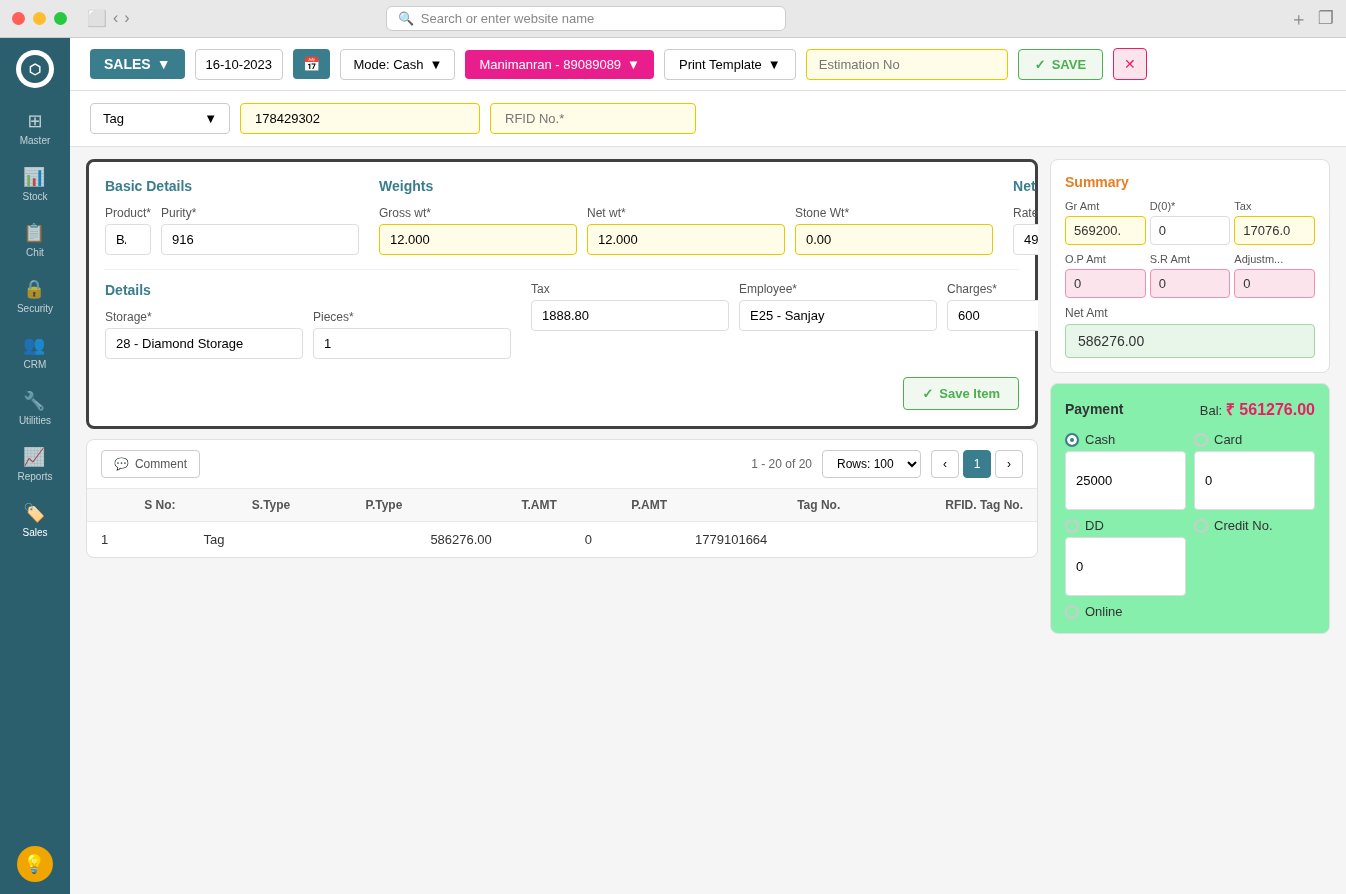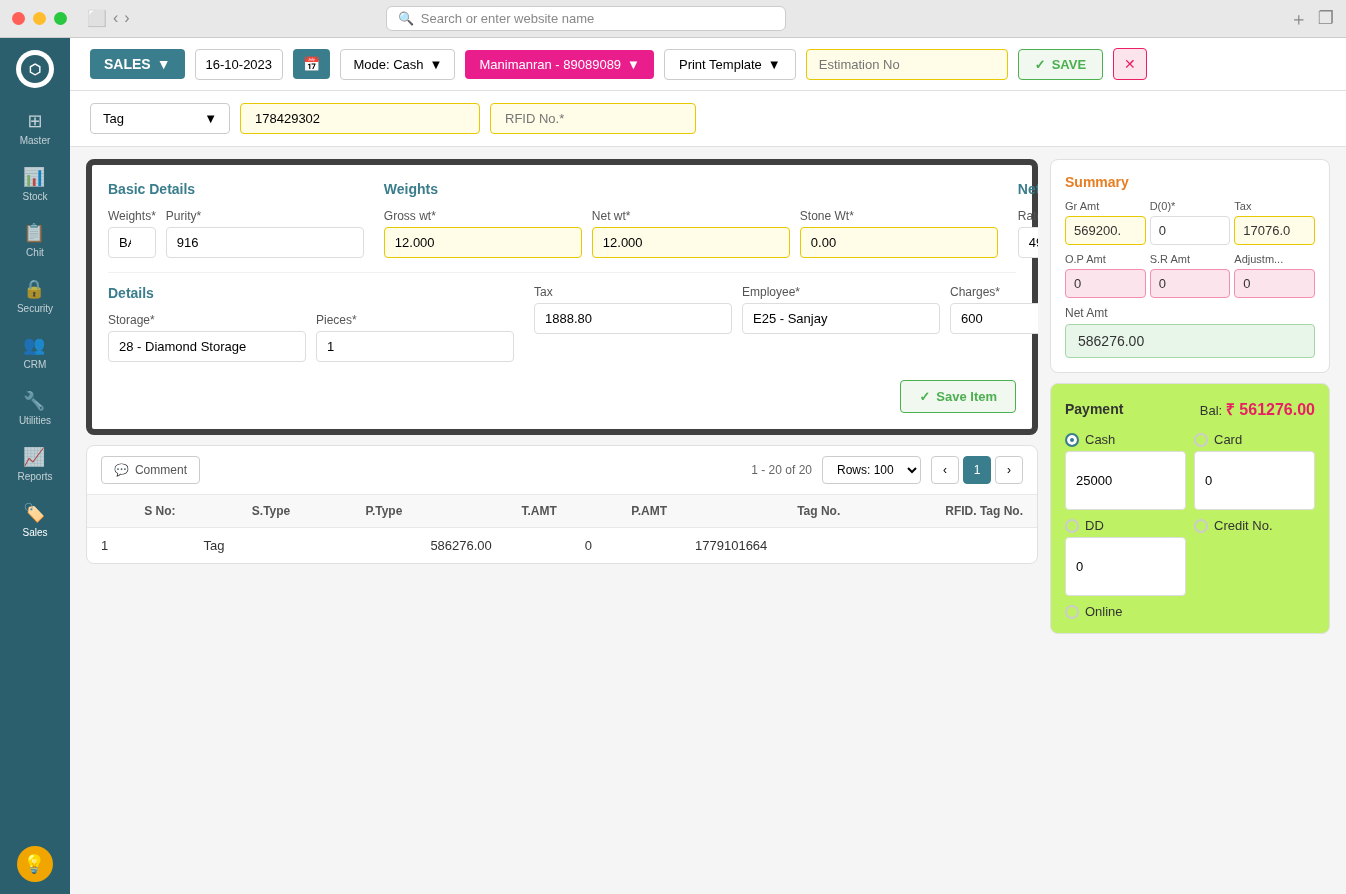--- a/index.html
+++ b/index.html
@@ -50,21 +50,21 @@
     .tag-select { border: 1px solid #ccc; border-radius: 4px; padding: 7px 12px; font-size: 13px; background: white; min-width: 140px; display: flex; align-items: center; justify-content: space-between; cursor: pointer; }
     .tag-no-input { border: 1px solid #e8c800; border-radius: 4px; padding: 7px 14px; font-size: 13px; background: #fffde7; min-width: 240px; }
     .rfid-input { border: 1px solid #e8c800; border-radius: 4px; padding: 7px 14px; font-size: 13px; background: #fffde7; min-width: 200px; }
 
     
     .main-area { display: flex; flex: 1; overflow: hidden; padding: 12px 16px; gap: 12px; }
     .left-panel { flex: 1; display: flex; flex-direction: column; gap: 10px; overflow: hidden; }
     .right-panel { width: 280px; flex-shrink: 0; display: flex; flex-direction: column; gap: 10px; }
 
     
-    .form-card { background: white; border-radius: 8px; padding: 16px; border: 6px solid #404040; }
+    .form-card { background: white; border-radius: 8px; padding: 16px; border: 3px solid #404040; }
     .form-section-title { font-size: 14px; font-weight: 600; color: #3a7d8c; margin-bottom: 12px; }
     .field-group { display: flex; flex-direction: column; gap: 4px; }
     .field-label { font-size: 12px; color: #555; font-weight: 500; }
     .field-input { border: 1px solid #ddd; border-radius: 4px; padding: 7px 10px; font-size: 13px; background: white; }
     .field-input.yellow { background: #fffde7; border-color: #e8c800; }
     .field-select { border: 1px solid #ddd; border-radius: 4px; padding: 7px 10px; font-size: 13px; background: white; width: 100%; }
 
     .save-item-btn { background: #f0f8f0; border: 1px solid #4caf50; color: #4caf50; border-radius: 4px; padding: 8px 18px; font-size: 13px; font-weight: 600; cursor: pointer; display: flex; align-items: center; gap: 6px; align-self: flex-end; margin-top: 8px; }
 
     
@@ -74,21 +74,21 @@
     .summary-header-cell { font-size: 11px; color: #555; font-weight: 500; }
     .summary-value-row { display: grid; grid-template-columns: 1fr 1fr 1fr; gap: 4px; margin-bottom: 8px; }
     .summary-cell { border: 1px solid #e8c800; border-radius: 4px; padding: 6px 8px; font-size: 13px; background: #fffde7; color: #333; }
     .summary-cell.white { background: white; border-color: #ddd; }
     .summary-pink-row { display: grid; grid-template-columns: 1fr 1fr 1fr; gap: 4px; margin-bottom: 8px; }
     .summary-pink-cell { border: 1px solid #f48fb1; border-radius: 4px; padding: 6px 8px; font-size: 13px; background: #fce4ec; color: #333; }
     .summary-net-label { font-size: 12px; color: #555; font-weight: 500; margin-bottom: 4px; }
     .summary-net-value { border: 1px solid #a5d6a7; border-radius: 4px; padding: 8px 12px; font-size: 14px; background: #e8f5e9; color: #333; font-weight: 500; }
 
     
-    .payment-card { background: #bef264; border-radius: 8px; padding: 14px; border: 1px solid #e0e0e0; }
+    .payment-card { background: #86efac; border-radius: 8px; padding: 14px; border: 1px solid #e0e0e0; }
     .payment-header { display: flex; justify-content: space-between; align-items: center; margin-bottom: 12px; }
     .payment-title { font-size: 14px; font-weight: 600; color: #333; }
     .payment-bal { font-size: 13px; color: #333; }
     .payment-bal-amount { color: #e91e63; font-weight: 700; font-size: 16px; margin-top: 24px; }
     .payment-options { display: grid; grid-template-columns: 1fr 1fr; gap: 8px; }
     .payment-option { display: flex; align-items: center; gap: 6px; font-size: 13px; color: #333; }
     .payment-input { border: 1px solid #ddd; border-radius: 4px; padding: 21px 10px; font-size: 13px; width: 100%; margin-top: 4px; }
     .radio-circle { width: 14px; height: 14px; border-radius: 50%; border: 2px solid #ccc; display: inline-block; flex-shrink: 0; }
     .radio-circle.checked { border-color: #3a7d8c; background: white; box-shadow: inset 0 0 0 3px white, inset 0 0 0 5px #3a7d8c; }
 
@@ -216,21 +216,21 @@
       <div class="left-panel">
 
         <div class="form-card">
 
           <div style="display: grid; grid-template-columns: 2fr 2.5fr 2fr; gap: 0 20px;">
 
             <div>
               <div class="form-section-title">Basic Details</div>
               <div style="display: grid; grid-template-columns: 2fr 1fr; gap: 10px;">
                 <div class="field-group">
-                  <div class="field-label">Weights*</div>
+                  <div class="field-label">Product*</div>
                   <div style="position: relative; display: flex; align-items: center;">
                     <select class="field-select" style="appearance: none; padding-right: 24px;">
                       <option>BABY CHAIN</option>
                     </select>
                   </div>
                 </div>
                 <div class="field-group">
                   <div class="field-label">Purity*</div>
                   <input class="field-input" value="916" style="">
                 </div>

